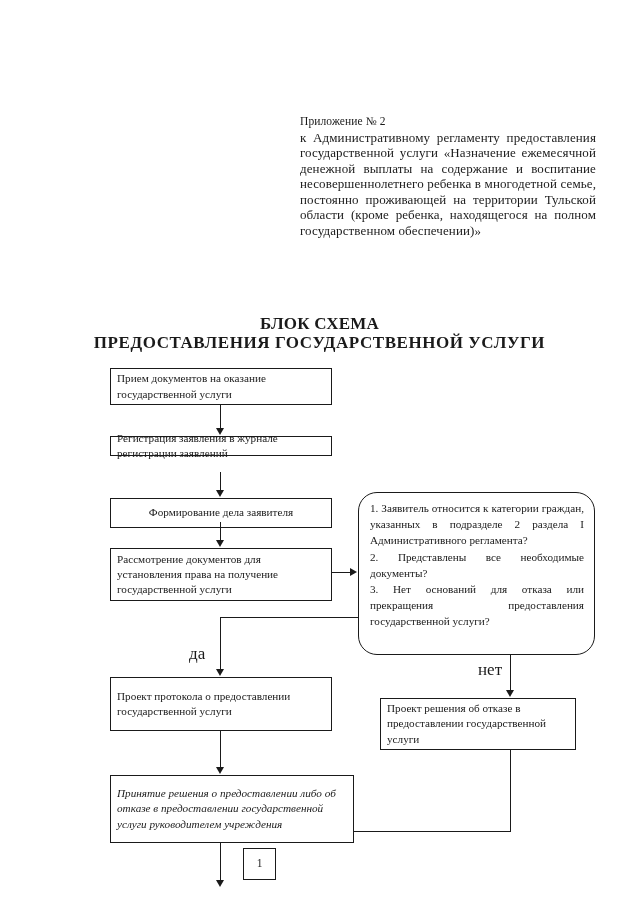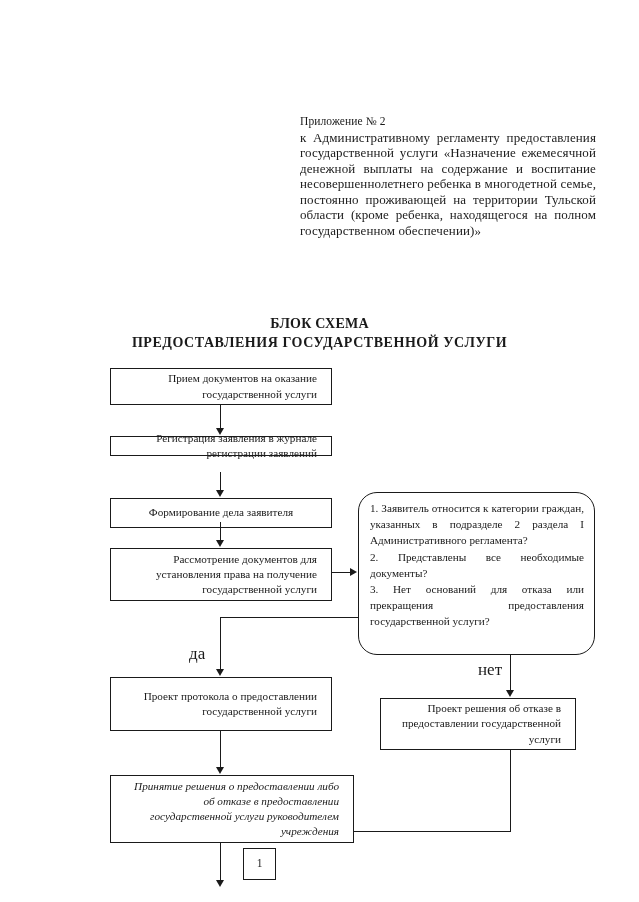--- a/index.html
+++ b/index.html
@@ -42,39 +42,39 @@
   }
 
   
   #doc-title {
     position: absolute;
     left: 0;
     top: 314px;
     width: 639px;
     text-align: center;
     font-weight: bold;
-    font-size: 14px;
+    font-size: 17px;
     line-height: 19px;
     letter-spacing: 0.2px;
   }
   #doc-title .line2 { letter-spacing: 0.55px; }
 
   
   .node {
     position: absolute;
     box-sizing: border-box;
     border: 1px solid #1a1a1a;
     background: #ffffff;
     display: flex;
     align-items: center;
     justify-content: center;
-    text-align: right;
+    text-align: left;
     font-size: 11.2px;
     line-height: 15.2px;
-    padding: 2px 14px;
+    padding: 2px 6px;
   }
   .node.decision {
     border-radius: 19px;
     text-align: justify;
     text-justify: inter-word;
     display: block;
     padding: 7px 10px 7px 11px;
     font-size: 11.2px;
     line-height: 16.2px;
   }

